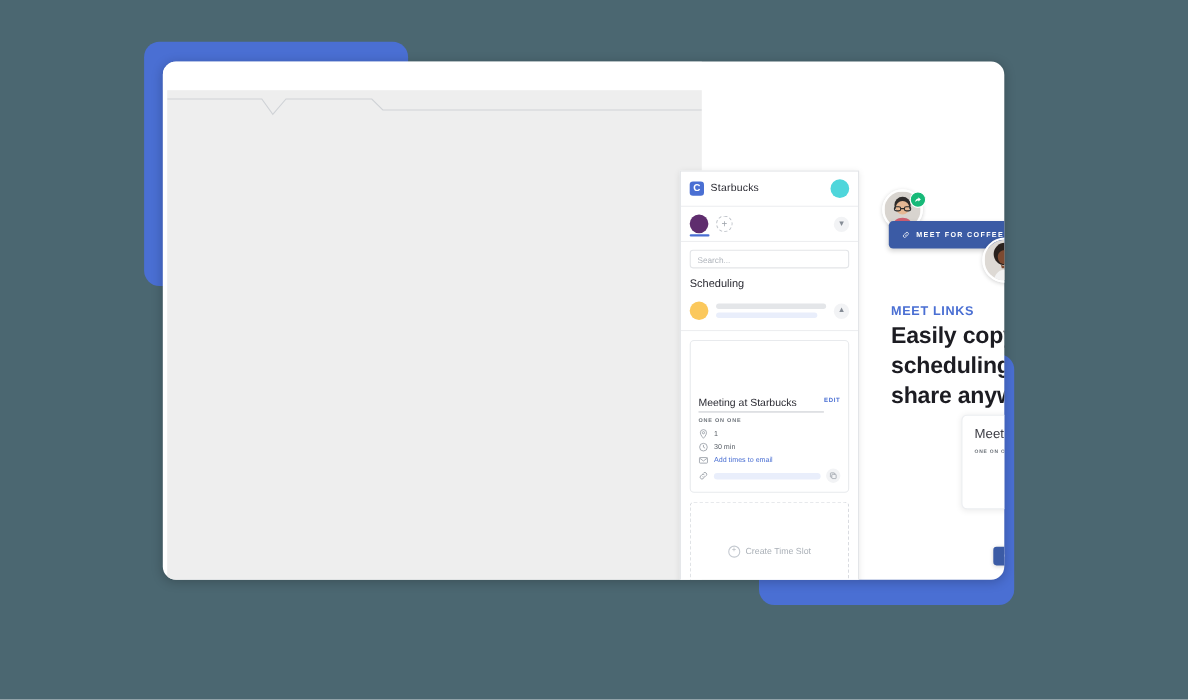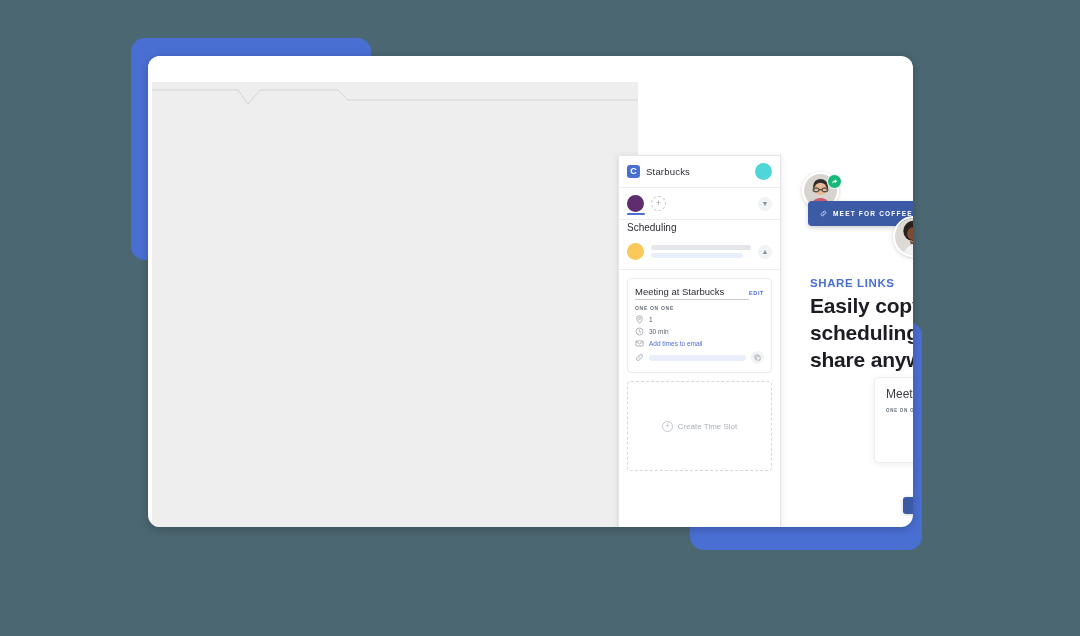--- a/index.html
+++ b/index.html
@@ -241,21 +241,22 @@
   }
 
   .slot-card {
     margin: 8px;
     border: 1px solid #e8eaed;
     border-radius: 4px;
     padding: 7px 7px 8px 7px;
   }
   .slot-top {
     display: flex;
-    align-items: center;
+    align-items: flex-start;
+    margin-top: 44px;
   }
   .slot-title {
     font-size: 9.5px;
     color: #2b2b33;
     flex: 1;
     border-bottom: 1px solid #c9ccd1;
     padding-bottom: 2px;
   }
   .slot-edit {
     font-size: 5.5px;
@@ -480,20 +481,23 @@
       </div>
 
       <div class="panel-accounts">
         <div class="acct-avatar"></div>
         <div class="acct-underline"></div>
         <div class="acct-add">+</div>
         <div class="spacer"></div>
         <div class="chev-btn">▼</div>
       </div>
 
+      <div class="search-wrap">
+        <div class="search-box">Search...</div>
+      </div>
 
       <div class="section-title">Scheduling</div>
 
       <div class="sched-row">
         <div class="sched-avatar"></div>
         <div class="bars">
           <div class="bar"></div>
           <div class="bar second"></div>
         </div>
         <div class="chev-btn" style="margin-left:7px">▲</div>
@@ -593,21 +597,21 @@
       <div class="avatar-photo avatar-b">
         <svg width="37" height="37" viewBox="0 0 40 40">
           <rect width="40" height="40" fill="#ddd9d4"></rect>
           <circle cx="20" cy="14" r="11" fill="#2a211d"></circle>
           <circle cx="20" cy="17" r="7" fill="#7d4a31"></circle>
           <path d="M9 40c1.6-7.5 6-10.5 11-10.5S29.4 32.5 31 40z" fill="#f2f2f2"></path>
           <path d="M16 24c1.5 2 6.5 2 8 0l-1 4h-6z" fill="#7d4a31"></path>
         </svg>
       </div>
 
-      <div class="eyebrow">SHARE LINKS</div>
+      <div class="eyebrow">MEET LINKS</div>
       <div class="headline">Easily copy your scheduling links and share anywhere.</div>
 
       <div class="coffee-card">
         <div class="coffee-title">Meet for Coffee</div>
         <div class="coffee-kicker">ONE ON ONE</div>
 
         <div class="place-chip">
           <span class="chipico">
             <svg width="8" height="8" viewBox="0 0 16 16" fill="none" stroke="currentColor" stroke-width="1.5">
               <path d="M8 15s5-5.2 5-9A5 5 0 0 0 3 6c0 3.8 5 9 5 9z"></path>

